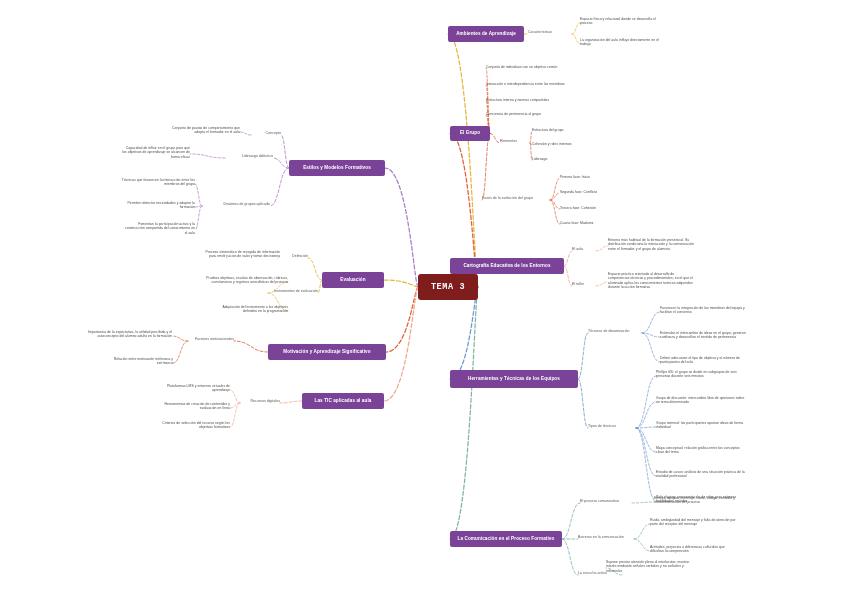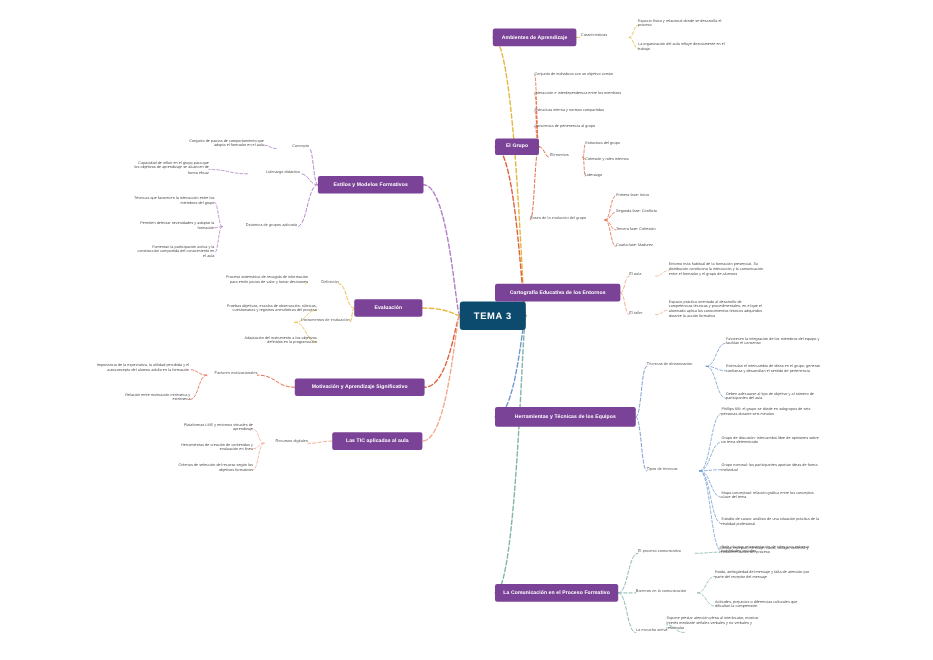--- a/index.html
+++ b/index.html
@@ -123,21 +123,21 @@
       <path d="M 478 287 C 474.64 292.04, 469.6 539, 450 539" stroke="#7fb3ab" fill="none" stroke-width="1.25" stroke-linecap="round" stroke-dasharray="4 2.2"></path>
       <path d="M 562 539 C 571 539, 571 503, 580 503" stroke="#7fb3ab" fill="none" stroke-width="0.85" stroke-linecap="round" stroke-dasharray="3 2"></path>
       <path d="M 632 503 C 643 503, 643 502, 654 502" stroke="#7fb3ab" fill="none" stroke-width="0.7" stroke-linecap="round" stroke-dasharray="2.5 1.8"></path>
       <path d="M 562 539 C 570 539, 570 539, 578 539" stroke="#7fb3ab" fill="none" stroke-width="0.85" stroke-linecap="round" stroke-dasharray="3 2"></path>
       <path d="M 634 539 C 642 539, 642 524, 650 524" stroke="#7fb3ab" fill="none" stroke-width="0.7" stroke-linecap="round" stroke-dasharray="2.5 1.8"></path>
       <path d="M 634 539 C 642 539, 642 551, 650 551" stroke="#7fb3ab" fill="none" stroke-width="0.7" stroke-linecap="round" stroke-dasharray="2.5 1.8"></path>
       <path d="M 562 539 C 570 539, 570 575, 578 575" stroke="#7fb3ab" fill="none" stroke-width="0.85" stroke-linecap="round" stroke-dasharray="3 2"></path>
       <path d="M 622 575 C 614 575, 614 568, 606 568" stroke="#7fb3ab" fill="none" stroke-width="0.7" stroke-linecap="round" stroke-dasharray="2.5 1.8"></path>
     </svg>
   <div id="nodes">
-      <div class="node root" style="left: 418px; top: 274px; width: 60px; height: 26px; background: #0c4a6e;">TEMA 3</div>
+      <div class="node root" style="left: 418px; top: 274px; width: 60px; height: 26px; background: #7f1d1d; font-family: Liberation Mono, monospace;">TEMA 3</div>
       <div class="node branch" style="left: 289px; top: 160px; width: 96px; height: 16px; background: rgb(123, 67, 151);">Estilos y Modelos Formativos</div>
       <div class="leaf mid r" style="left: 251px; top: 131px; width: 30px;">Concepto</div>
       <div class="leaf sub r" style="left: 120px; top: 126px; width: 120px;">Conjunto de pautas de comportamiento que
 adopta el formador en el aula</div>
       <div class="leaf mid r" style="left: 225px; top: 154px; width: 48px;">Liderazgo didáctico</div>
       <div class="leaf sub r" style="left: 40px; top: 146px; width: 150px;">Capacidad de influir en el grupo para que
 los objetivos de aprendizaje se alcancen de
 forma eficaz</div>
       <div class="leaf mid r" style="left: 202px; top: 202px; width: 68px;">Dinámica de grupos aplicada</div>
       <div class="leaf sub r" style="left: 40px; top: 178px; width: 155px;">Técnicas que favorecen la interacción entre los

